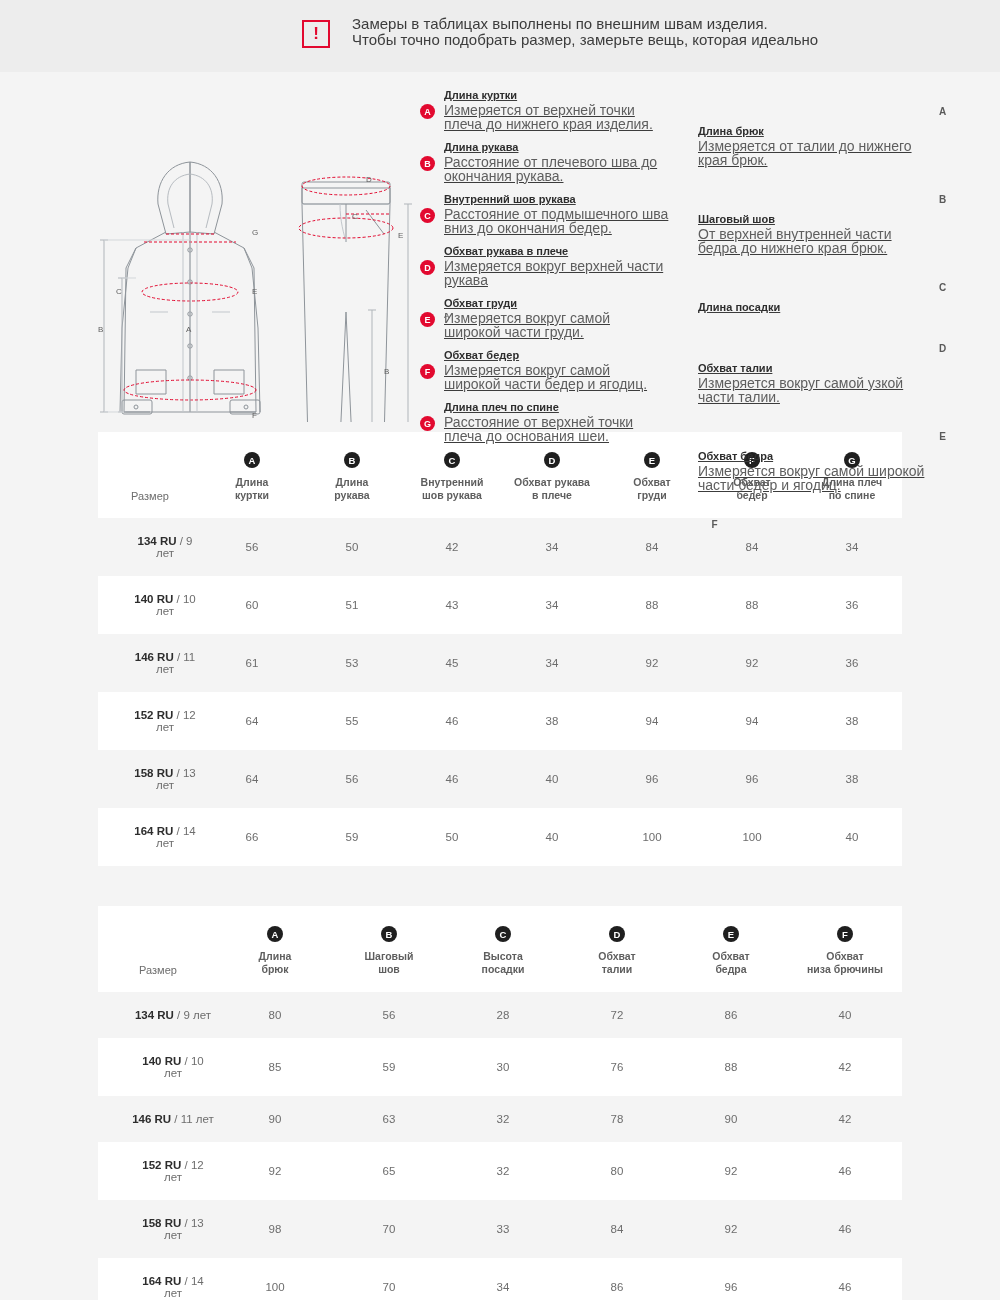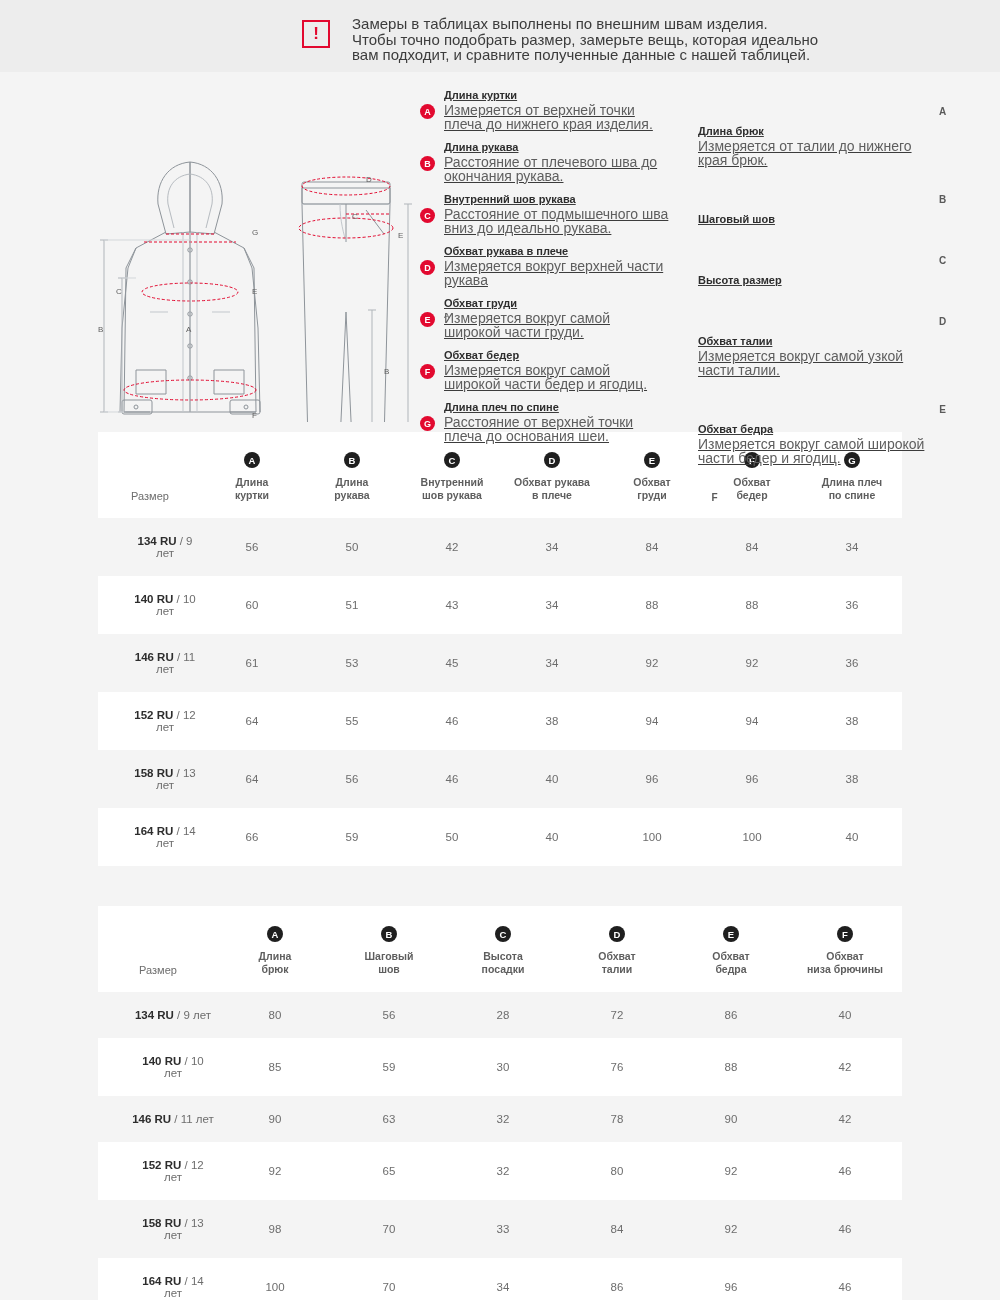--- a/index.html
+++ b/index.html
@@ -179,21 +179,20 @@
 <body>
 
 <div class="notice">
   <div class="notice-inner">
     <div class="excl-box">
         <span>!</span>
       </div>
     <div class="notice-text">
       <div>Замеры в таблицах выполнены по внешним швам изделия.</div>
       <div>Чтобы точно подобрать размер, замерьте вещь, которая идеально</div>
-      <div>вам подходит, и сравните полученные данные с нашей таблицей.</div>
     </div>
   </div>
 </div>
 
 <div class="legend-wrap">
 
   <svg class="illus" viewBox="0 0 420 340">
     <g fill="none" stroke="#9aa0a6" stroke-width="1">
 
       <path d="M150 80 C128 82 116 100 118 122 L126 152 L150 150 L150 80 Z" stroke="#8e949a"></path>
@@ -296,21 +295,21 @@
         <div class="legend-badge">B</div>
         <div class="legend-body">
           <div class="legend-title">Длина рукава</div>
           <div class="legend-desc">Расстояние от плечевого шва до окончания рукава.</div>
         </div>
       </div>
       <div class="legend-item">
         <div class="legend-badge">C</div>
         <div class="legend-body">
           <div class="legend-title">Внутренний шов рукава</div>
-          <div class="legend-desc">Расстояние от подмышечного шва вниз до идеально рукава.</div>
+          <div class="legend-desc">Расстояние от подмышечного шва вниз до окончания бедер.</div>
         </div>
       </div>
       <div class="legend-item">
         <div class="legend-badge">D</div>
         <div class="legend-body">
           <div class="legend-title">Обхват рукава в плече</div>
           <div class="legend-desc">Измеряется вокруг верхней части рукава</div>
         </div>
       </div>
       <div class="legend-item">
@@ -341,26 +340,27 @@
         <div class="legend-badge plain">A</div>
         <div class="legend-body">
           <div class="legend-title">Длина брюк</div>
           <div class="legend-desc">Измеряется от талии до нижнего края брюк.</div>
         </div>
       </div>
       <div class="legend-item rev">
         <div class="legend-badge plain">B</div>
         <div class="legend-body">
           <div class="legend-title">Шаговый шов</div>
+          <div class="legend-desc">От верхней внутренней части бедра до нижнего края брюк.</div>
         </div>
       </div>
       <div class="legend-item rev">
         <div class="legend-badge plain">C</div>
         <div class="legend-body">
-          <div class="legend-title">Высота размер</div>
+          <div class="legend-title">Длина посадки</div>
         </div>
       </div>
       <div class="legend-item rev">
         <div class="legend-badge plain">D</div>
         <div class="legend-body">
           <div class="legend-title">Обхват талии</div>
           <div class="legend-desc">Измеряется вокруг самой узкой части талии.</div>
         </div>
       </div>
       <div class="legend-item rev">

